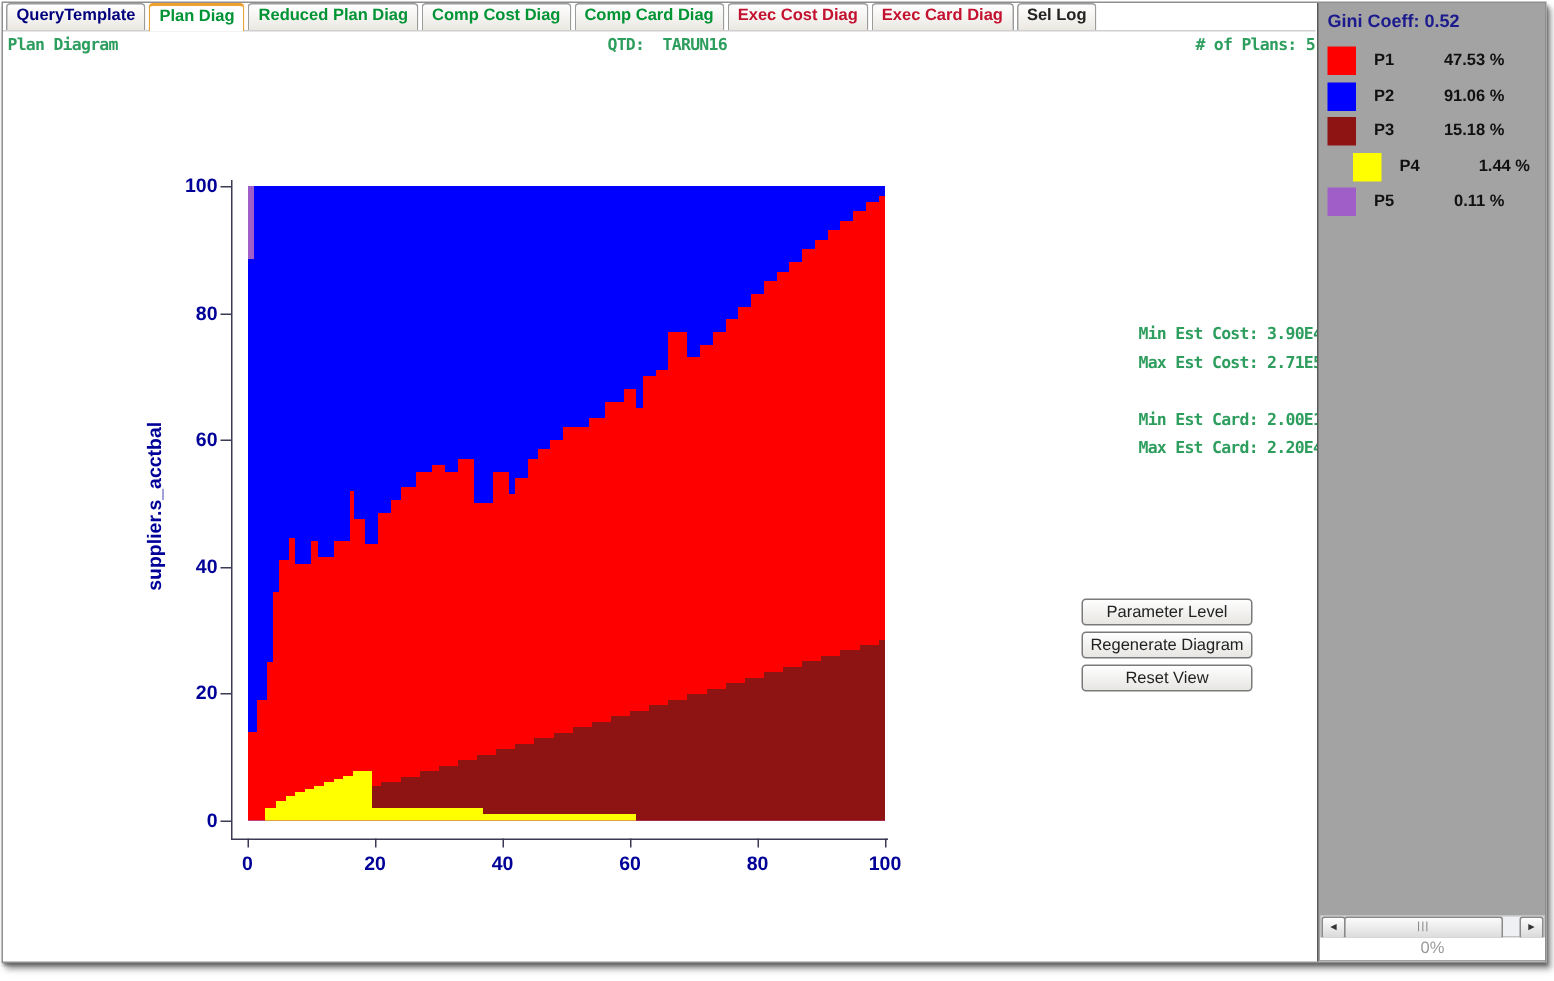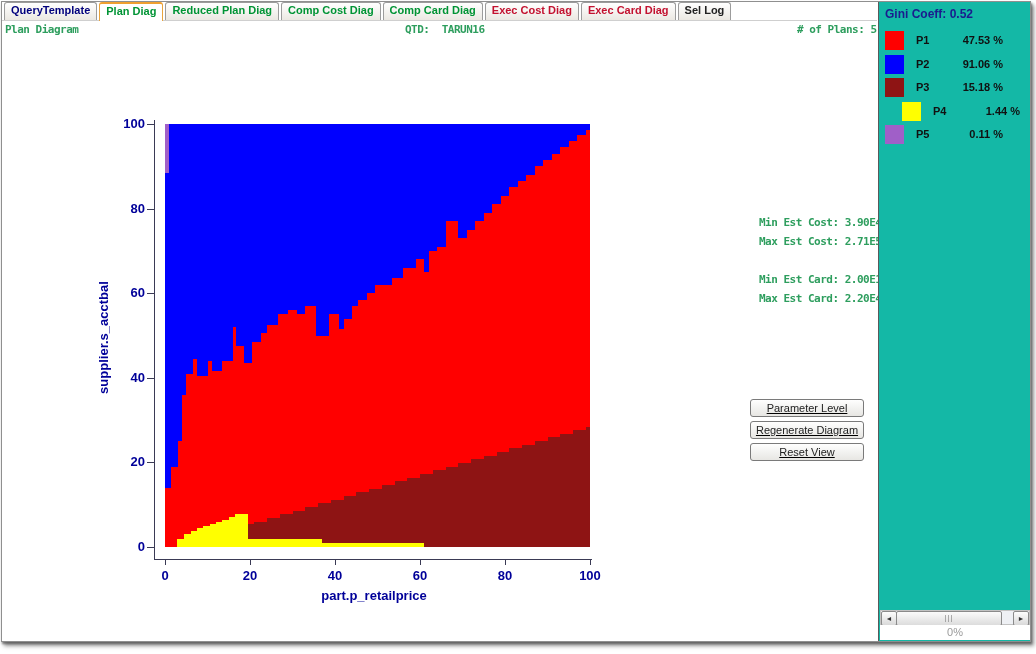--- a/index.html
+++ b/index.html
@@ -30,26 +30,26 @@
   .tick-label{position:absolute;font-size:13px;font-weight:bold;color:#000099;}
   .y-tick-label{width:34px;text-align:right;}
   .x-tick-label{width:40px;text-align:center;}
   .axis-title{position:absolute;font-size:13px;font-weight:bold;color:#000099;text-align:center;}
   .x-axis-title{left:272px;top:586px;width:200px;}
   .y-axis-title{left:1px;top:328px;width:200px;transform:rotate(-90deg);transform-origin:50% 50%;}
   
   .stats{position:absolute;left:757px;top:211px;line-height:19px;}
   .stats .gap{height:19px;}
   
-  .btn-stack{position:absolute;left:748px;top:397px;width:114px;text-decoration:underline;}
+  .btn-stack{position:absolute;left:719px;top:397px;width:114px;}
   .xp-btn{display:block;width:114px;height:18px;margin:0 0 4px 0;box-sizing:border-box;
           background:linear-gradient(#fefefe,#e7e6e3);border:1px solid #7a7a7a;border-radius:3px;
           font-family:"Liberation Sans",sans-serif;font-size:11px;color:#222;padding:0;line-height:16px;}
   
-  .panel{position:absolute;left:876px;top:0;width:152px;height:639px;background:#14b8a6;
+  .panel{position:absolute;left:876px;top:0;width:152px;height:639px;background:#a3a3a3;
          border-left:1px solid #5a5a5a;box-sizing:border-box;}
   .gini{position:absolute;left:6px;top:5px;font-size:12px;font-weight:bold;color:#1b1b8e;}
   .legend-row{position:absolute;left:0;width:100%;height:19px;}
   .swatch{position:absolute;left:6px;top:0;width:19px;height:19px;}
   .legend-name{position:absolute;left:37px;top:3px;font-size:11px;font-weight:bold;color:#111;}
   .legend-pct{position:absolute;left:58px;top:3px;width:66px;font-size:11px;font-weight:bold;color:#111;
               text-align:right;white-space:pre;}
   
   .scrollbar{position:absolute;left:1px;top:608px;width:150px;height:15px;background:#eef0f4;
              border:1px solid #c2c2c2;box-sizing:border-box;}
@@ -80,21 +80,20 @@
         <div class="tab" style="color: rgb(195, 17, 47);">Exec Card Diag</div>
         <div class="tab" style="color: rgb(34, 34, 34);">Sel Log</div>
       </div>
 
     <div class="mono view-title">Plan Diagram</div>
     <div class="mono qtd">QTD:  TARUN16</div>
     <div class="mono plans-count"># of Plans: 5</div>
 
     <div class="axis-line y-axis-line"></div>
     <div class="axis-line x-axis-line"></div>
-    <div class="axis-title x-axis-title">part.p_retailprice</div>
     <div class="axis-title y-axis-title">supplier.s_acctbal</div>
     <div class="plot">
       <svg viewBox="0 0 100 100" preserveAspectRatio="none" shape-rendering="crispEdges">
           <polygon points="0,100 100,100 100,0 0,0" fill="#0000ff"></polygon>
           <polygon points="0,86 1.5,86 1.5,81 3,81 3,75 4,75 4,64 5,64 5,59 6.5,59 6.5,55.5 7.5,55.5 7.5,59.5 10,59.5 10,56 11,56 11,58.5 13.5,58.5 13.5,56 16,56 16,48 16.7,48 16.7,52.5 18.5,52.5 18.5,56.5 20.5,56.5 20.5,51.5 22.5,51.5 22.5,49.5 24,49.5 24,47.5 26.5,47.5 26.5,45 29,45 29,44 31,44 31,45 33,45 33,43 35.5,43 35.5,50 38.5,50 38.5,45 41,45 41,48.5 42,48.5 42,46 44,46 44,43 45.5,43 45.5,41.5 47.5,41.5 47.5,40 49.5,40 49.5,38 53.5,38 53.5,36.5 56,36.5 56,34 59,34 59,32 61,32 61,35 62,35 62,30 64,30 64,29 66,29 66,23 69,23 69,27 71,27 71,25 73,25 73,23 75,23 75,21 77,21 77,19 79,19 79,17 81,17 81,15 83,15 83,13.5 85,13.5 85,12 87,12 87,10 89,10 89,8.5 91,8.5 91,7 93,7 93,5.5 95,5.5 95,4 97,4 97,2.5 99,2.5 99,1.5 100,1.5 100,1.5 100,100 0,100" fill="#ff0000"></polygon>
           <polygon points="19.5,94.5 21,94.5 21,94 24,94 24,93.1 27,93.1 27,92.2 30,92.2 30,91.4 33,91.4 33,90.5 36,90.5 36,89.6 39,89.6 39,88.8 42,88.8 42,87.9 45,87.9 45,87 48,87 48,86.2 51,86.2 51,85.3 54,85.3 54,84.4 57,84.4 57,83.6 60,83.6 60,82.7 63,82.7 63,81.8 66,81.8 66,81 69,81 69,80.1 72,80.1 72,79.2 75,79.2 75,78.4 78,78.4 78,77.5 81,77.5 81,76.6 84,76.6 84,75.8 87,75.8 87,74.9 90,74.9 90,74 93,74 93,73.2 96,73.2 96,72.3 99,72.3 99,71.6 100,71.6 100,71.6 100,100 61,100 61,99 37,99 37,98 19.5,98" fill="#8e1414"></polygon>
           <polygon points="2.8,100 2.8,98 4.5,98 4.5,97 6,97 6,96.2 7.5,96.2 7.5,95.5 9,95.5 9,95 10.5,95 10.5,94.5 12,94.5 12,94 13.5,94 13.5,93.5 15,93.5 15,93 16.5,93 16.5,92.2 19.5,92.2 19.5,98 37,98 37,99 61,99 61,100" fill="#ffff00"></polygon>
           <polygon points="0,11.5 1,11.5 1,0 0,0" fill="#a05fc8"></polygon>
         </svg>
     </div>

